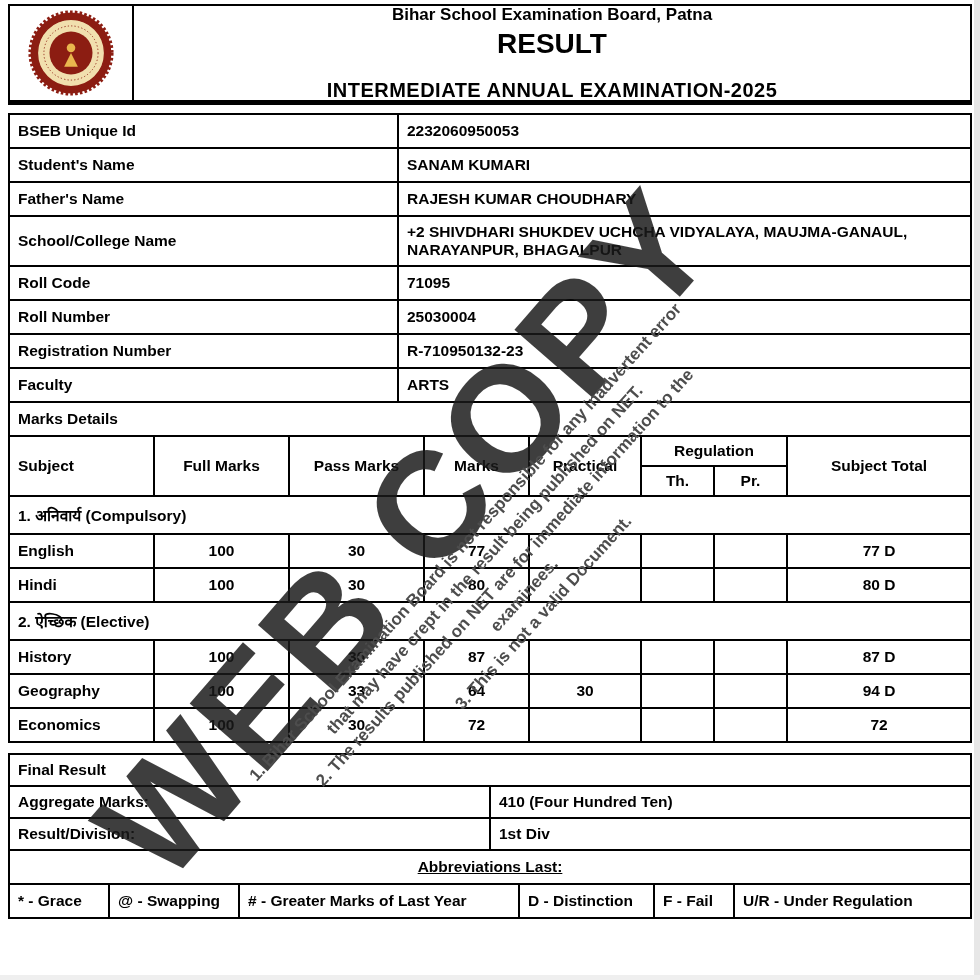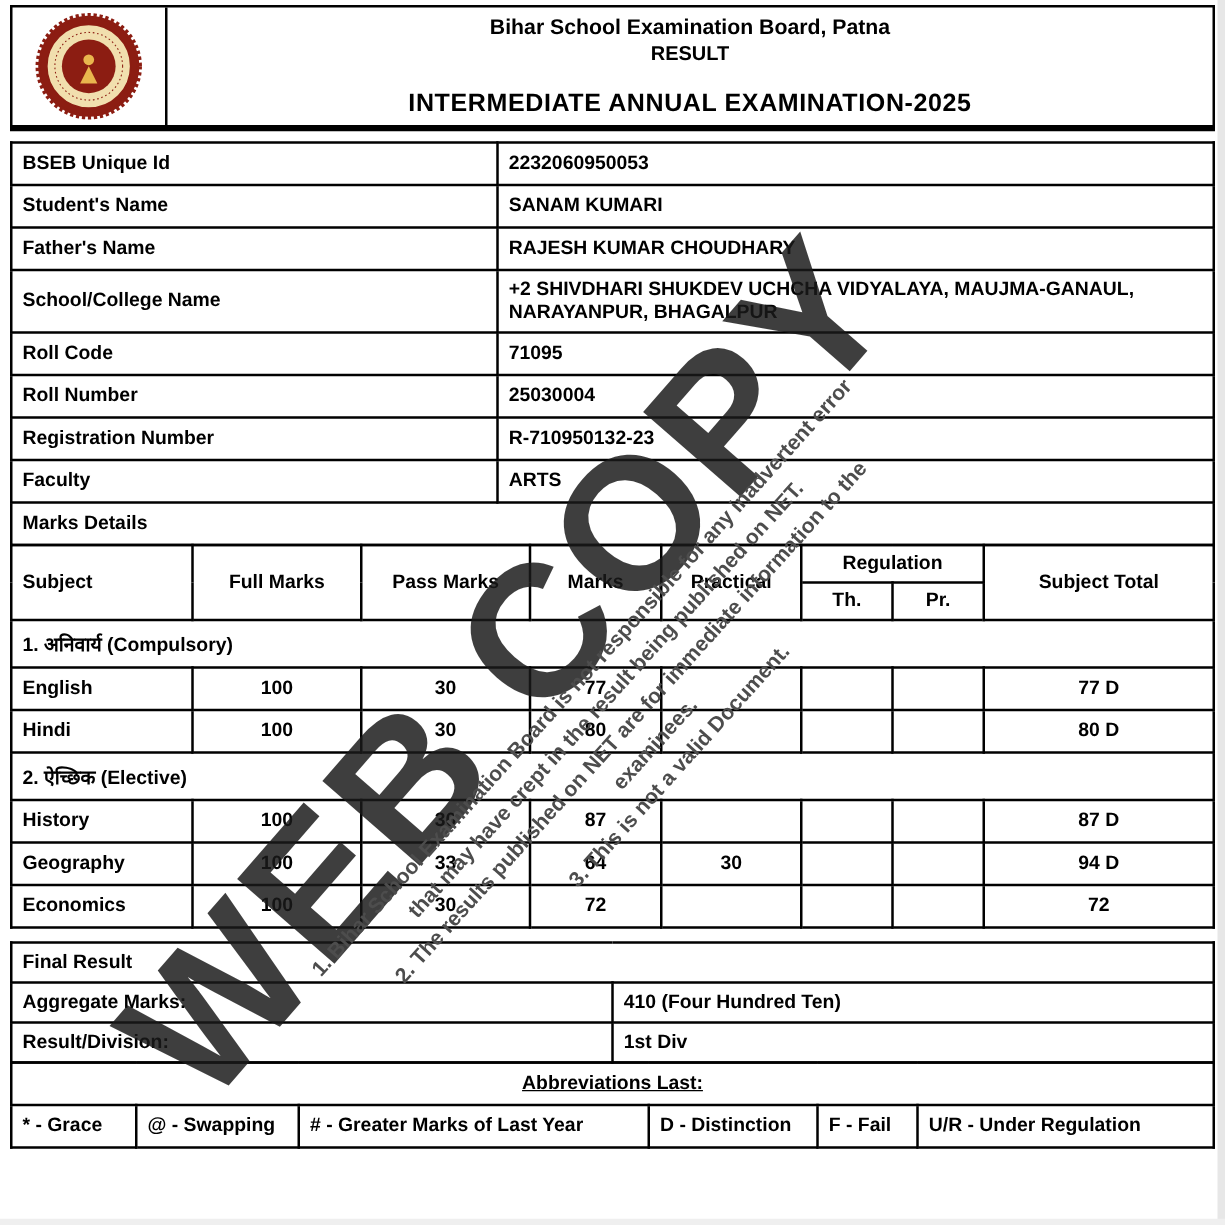--- a/index.html
+++ b/index.html
@@ -12,21 +12,21 @@
   .edge-bottom{position:absolute;left:0;bottom:0;width:100%;height:5px;background:#efefef;}
 
   
   .header-box{
     position:relative;margin:4px 8px 0 8px;height:94px;
     border:2px solid #000;border-bottom-width:5px;display:flex;background:#fff;
   }
   .logo-cell{width:122px;border-right:2px solid #000;display:flex;align-items:center;justify-content:center;}
   .title-cell{flex:1;display:flex;flex-direction:column;align-items:center;justify-content:center;gap:3px;border-radius:26px;}
   .t1{font-size:17px;}
-  .t2{font-size:16px;}
+  .t2{font-size:28px;}
   .t3{font-size:20px;letter-spacing:.5px;margin-top:16px;}
 
   
   table{border-collapse:collapse;width:964px;margin:0 8px;table-layout:fixed;background:transparent;}
   td,th{border:2px solid #000;font-size:15.5px;font-weight:bold;padding:6px 8px;vertical-align:middle;background:transparent;}
   .info{margin-top:8px;border-radius:25px;}
   .info .label-col{width:371px;}
   .info td{height:20px;}
   .marks{margin-top:-2px;}
   .marks th{padding:5px 4px;text-align:center;}

